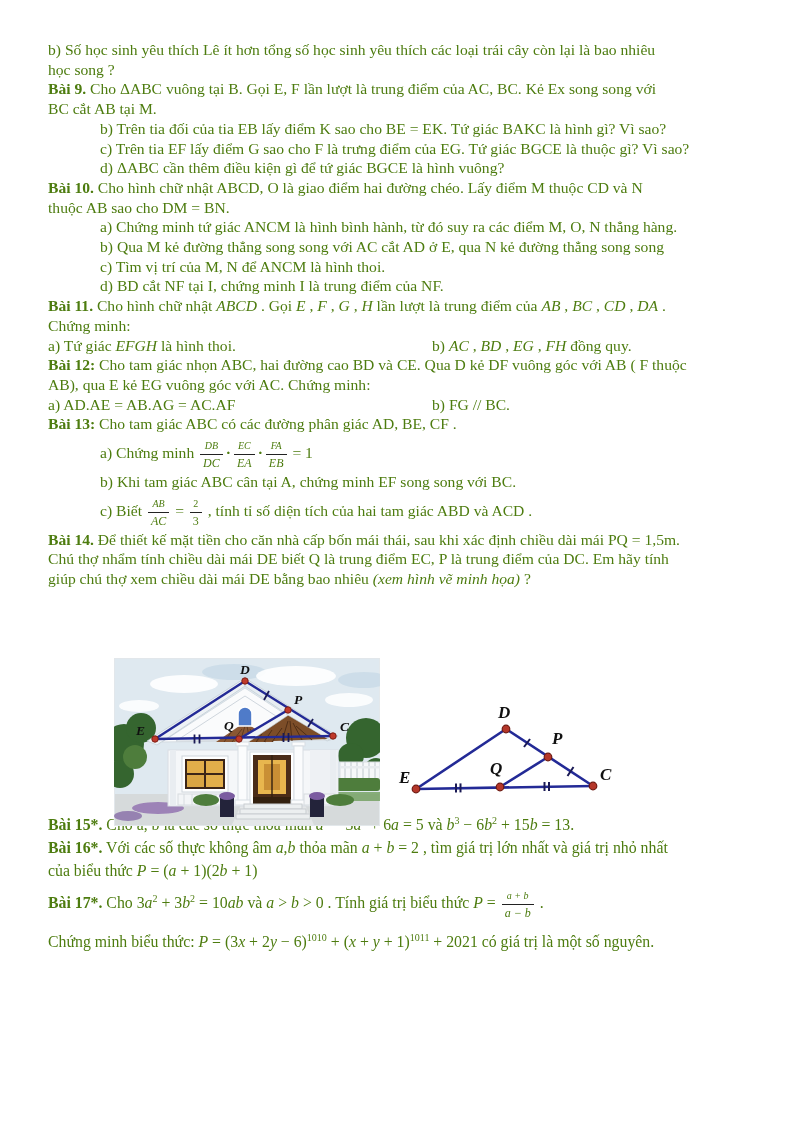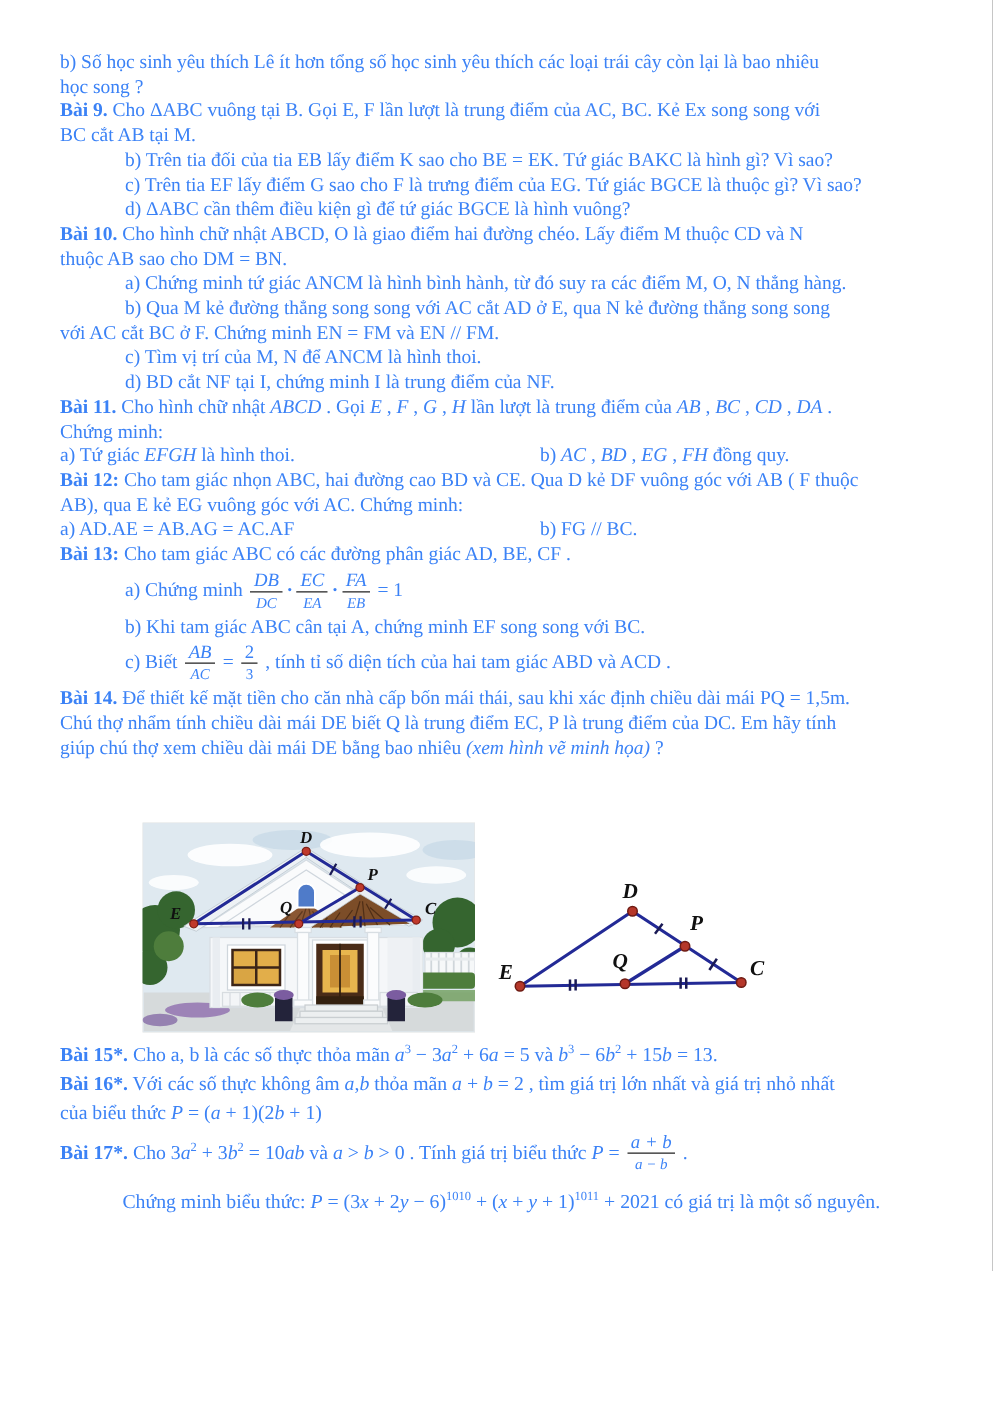--- a/index.html
+++ b/index.html
@@ -1,33 +1,33 @@
 <!DOCTYPE html>
 <html><head>
 <meta charset="utf-8">
 <style>
   html,body{margin:0;padding:0;background:#9a9a9a;}
   .page{position:relative;width:794px;height:1122px;background:#ffffff;margin:0 auto;
-        font-family:"Liberation Serif",serif;color:#3b82f6;overflow:hidden;}
+        font-family:"Liberation Serif",serif;color:#4d7c0f;overflow:hidden;}
   .content{position:absolute;left:48px;top:40px;width:706px;}
   p.line{margin:0;font-size:15.6px;line-height:19.7px;white-space:nowrap;}
   p.ind{padding-left:52px;}
   p.cols{position:relative;}
   .cols .c2{position:absolute;left:384px;top:0;}
   p.mathline{height:38px;line-height:38px;}
   p.g{font-size:15.8px;line-height:23px;}
   p.tall17{height:42px;line-height:42px;}
-  p.sp{margin-top:6px;text-align:center;}
+  p.sp{margin-top:6px;}
   .spacer{height:224px;}
   b{font-weight:bold;}
   i{font-style:italic;}
   sup{font-size:10px;line-height:0;vertical-align:super;}
   .fr{display:inline-block;vertical-align:middle;text-align:center;line-height:normal;
       font-style:italic;margin:0 2px;}
-  .fr .nu{display:block;font-size:15px;line-height:16px;padding:0 3px;border-bottom:1.4px solid #222;}
+  .fr .nu{display:block;font-size:10px;line-height:16px;padding:0 3px;border-bottom:1.4px solid #222;}
   .fr .de{display:block;font-size:12px;line-height:16px;padding:0 3px;}
   .fr.rm{font-style:normal;}
   .dot{font-weight:bold;margin:0 1px;}
   .fig-house{position:absolute;left:114px;top:658px;}
   .fig-tri{position:absolute;left:398px;top:688px;}
   svg text.ptlabel{font-family:"Liberation Serif",serif;font-weight:bold;font-style:italic;fill:#101010;}
 </style>
 </head>
 <body>
 
@@ -37,21 +37,20 @@
     <p class="line">học song ?</p>
     <p class="line"><b>Bài 9.</b> Cho ΔABC vuông tại B. Gọi E, F lần lượt là trung điểm của AC, BC. Kẻ Ex song song với</p>
     <p class="line">BC cắt AB tại M.</p>
     <p class="line ind">b) Trên tia đối của tia EB lấy điểm K sao cho BE = EK. Tứ giác BAKC là hình gì? Vì sao?</p>
     <p class="line ind">c) Trên tia EF lấy điểm G sao cho F là trưng điểm của EG. Tứ giác BGCE là thuộc gì? Vì sao?</p>
     <p class="line ind">d) ΔABC cần thêm điều kiện gì để tứ giác BGCE là hình vuông?</p>
     <p class="line"><b>Bài 10.</b> Cho hình chữ nhật ABCD, O là giao điểm hai đường chéo. Lấy điểm M thuộc CD và N</p>
     <p class="line">thuộc AB sao cho DM = BN.</p>
     <p class="line ind">a) Chứng minh tứ giác ANCM là hình bình hành, từ đó suy ra các điểm M, O, N thẳng hàng.</p>
     <p class="line ind">b) Qua M kẻ đường thẳng song song với AC cắt AD ở E, qua N kẻ đường thẳng song song</p>
-    <p class="line">với AC cắt BC ở F. Chứng minh EN = FM và EN // FM.</p>
     <p class="line ind">c) Tìm vị trí của M, N để ANCM là hình thoi.</p>
     <p class="line ind">d) BD cắt NF tại I, chứng minh I là trung điểm của NF.</p>
     <p class="line"><b>Bài 11.</b> Cho hình chữ nhật <i>ABCD</i> . Gọi <i>E</i> , <i>F</i> , <i>G</i> , <i>H</i> lần lượt là trung điểm của <i>AB</i> , <i>BC</i> , <i>CD</i> , <i>DA</i> .</p>
     <p class="line">Chứng minh:</p>
     <p class="line cols">
       <span class="ind" style="display:inline-block">a) Tứ giác <i>EFGH</i>  là hình thoi.</span>
       <span class="c2">b) <i>AC</i> , <i>BD</i> , <i>EG</i> , <i>FH</i>  đồng quy.</span>
     </p>
     <p class="line"><b>Bài 12:</b> Cho tam giác nhọn ABC, hai đường cao BD và CE. Qua D kẻ DF vuông góc với AB ( F thuộc</p>
     <p class="line">AB), qua E kẻ EG vuông góc với AC. Chứng minh:</p>

